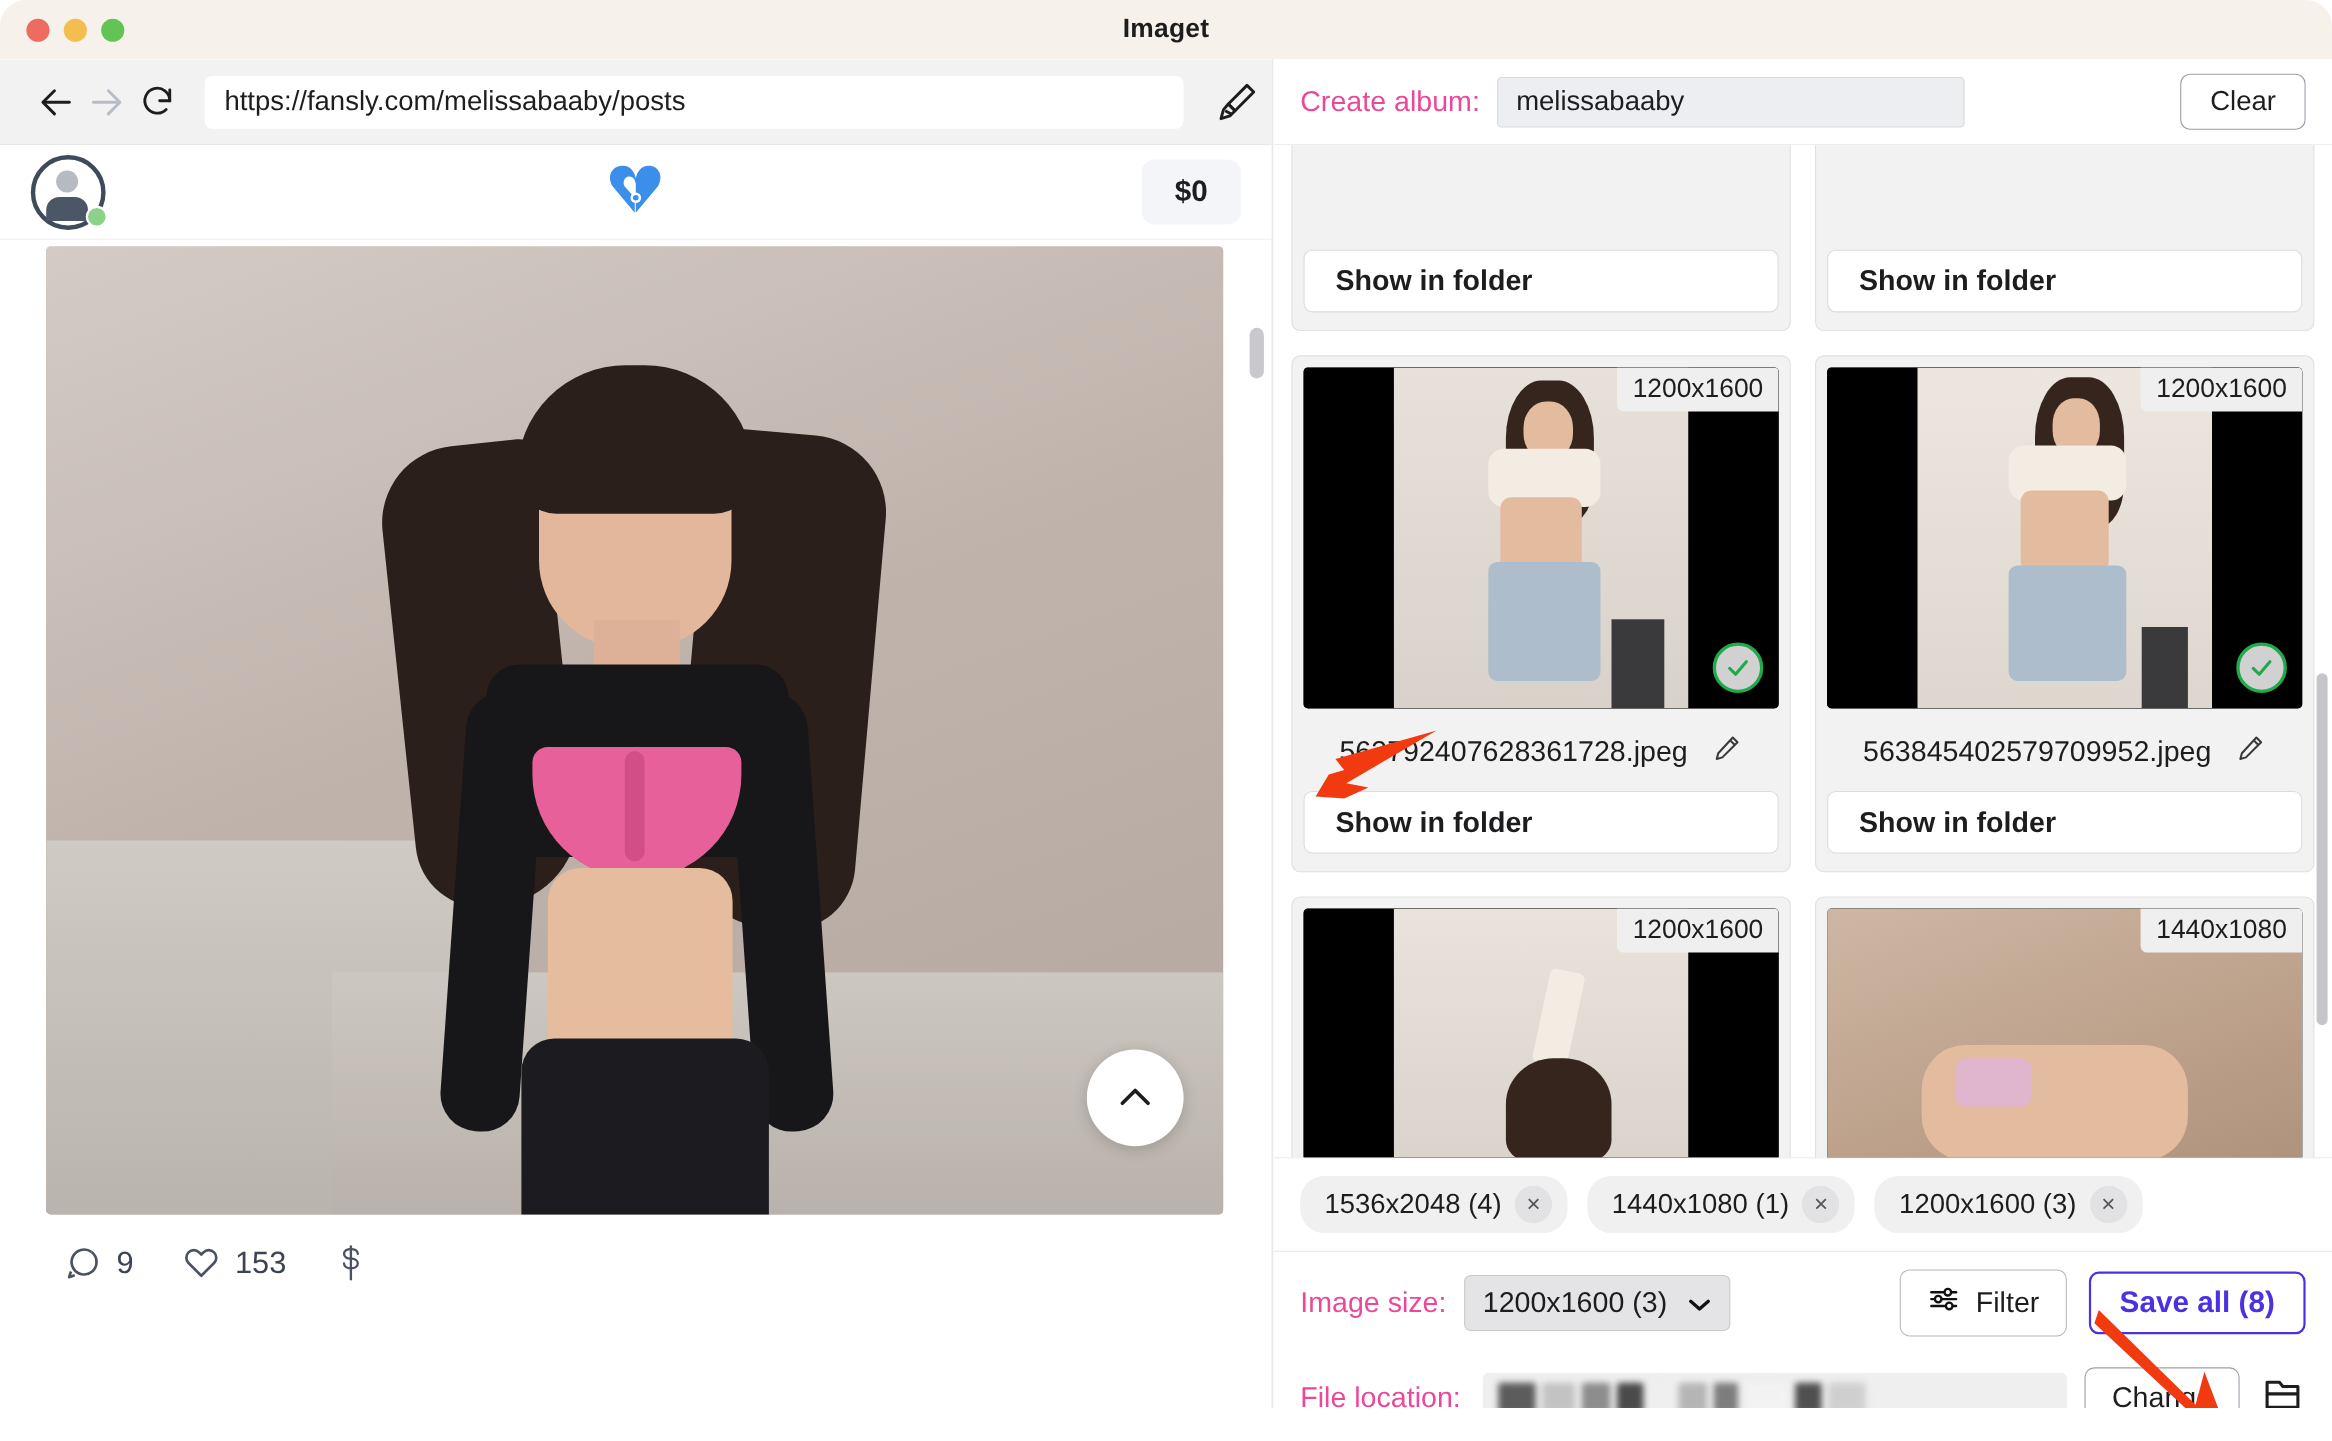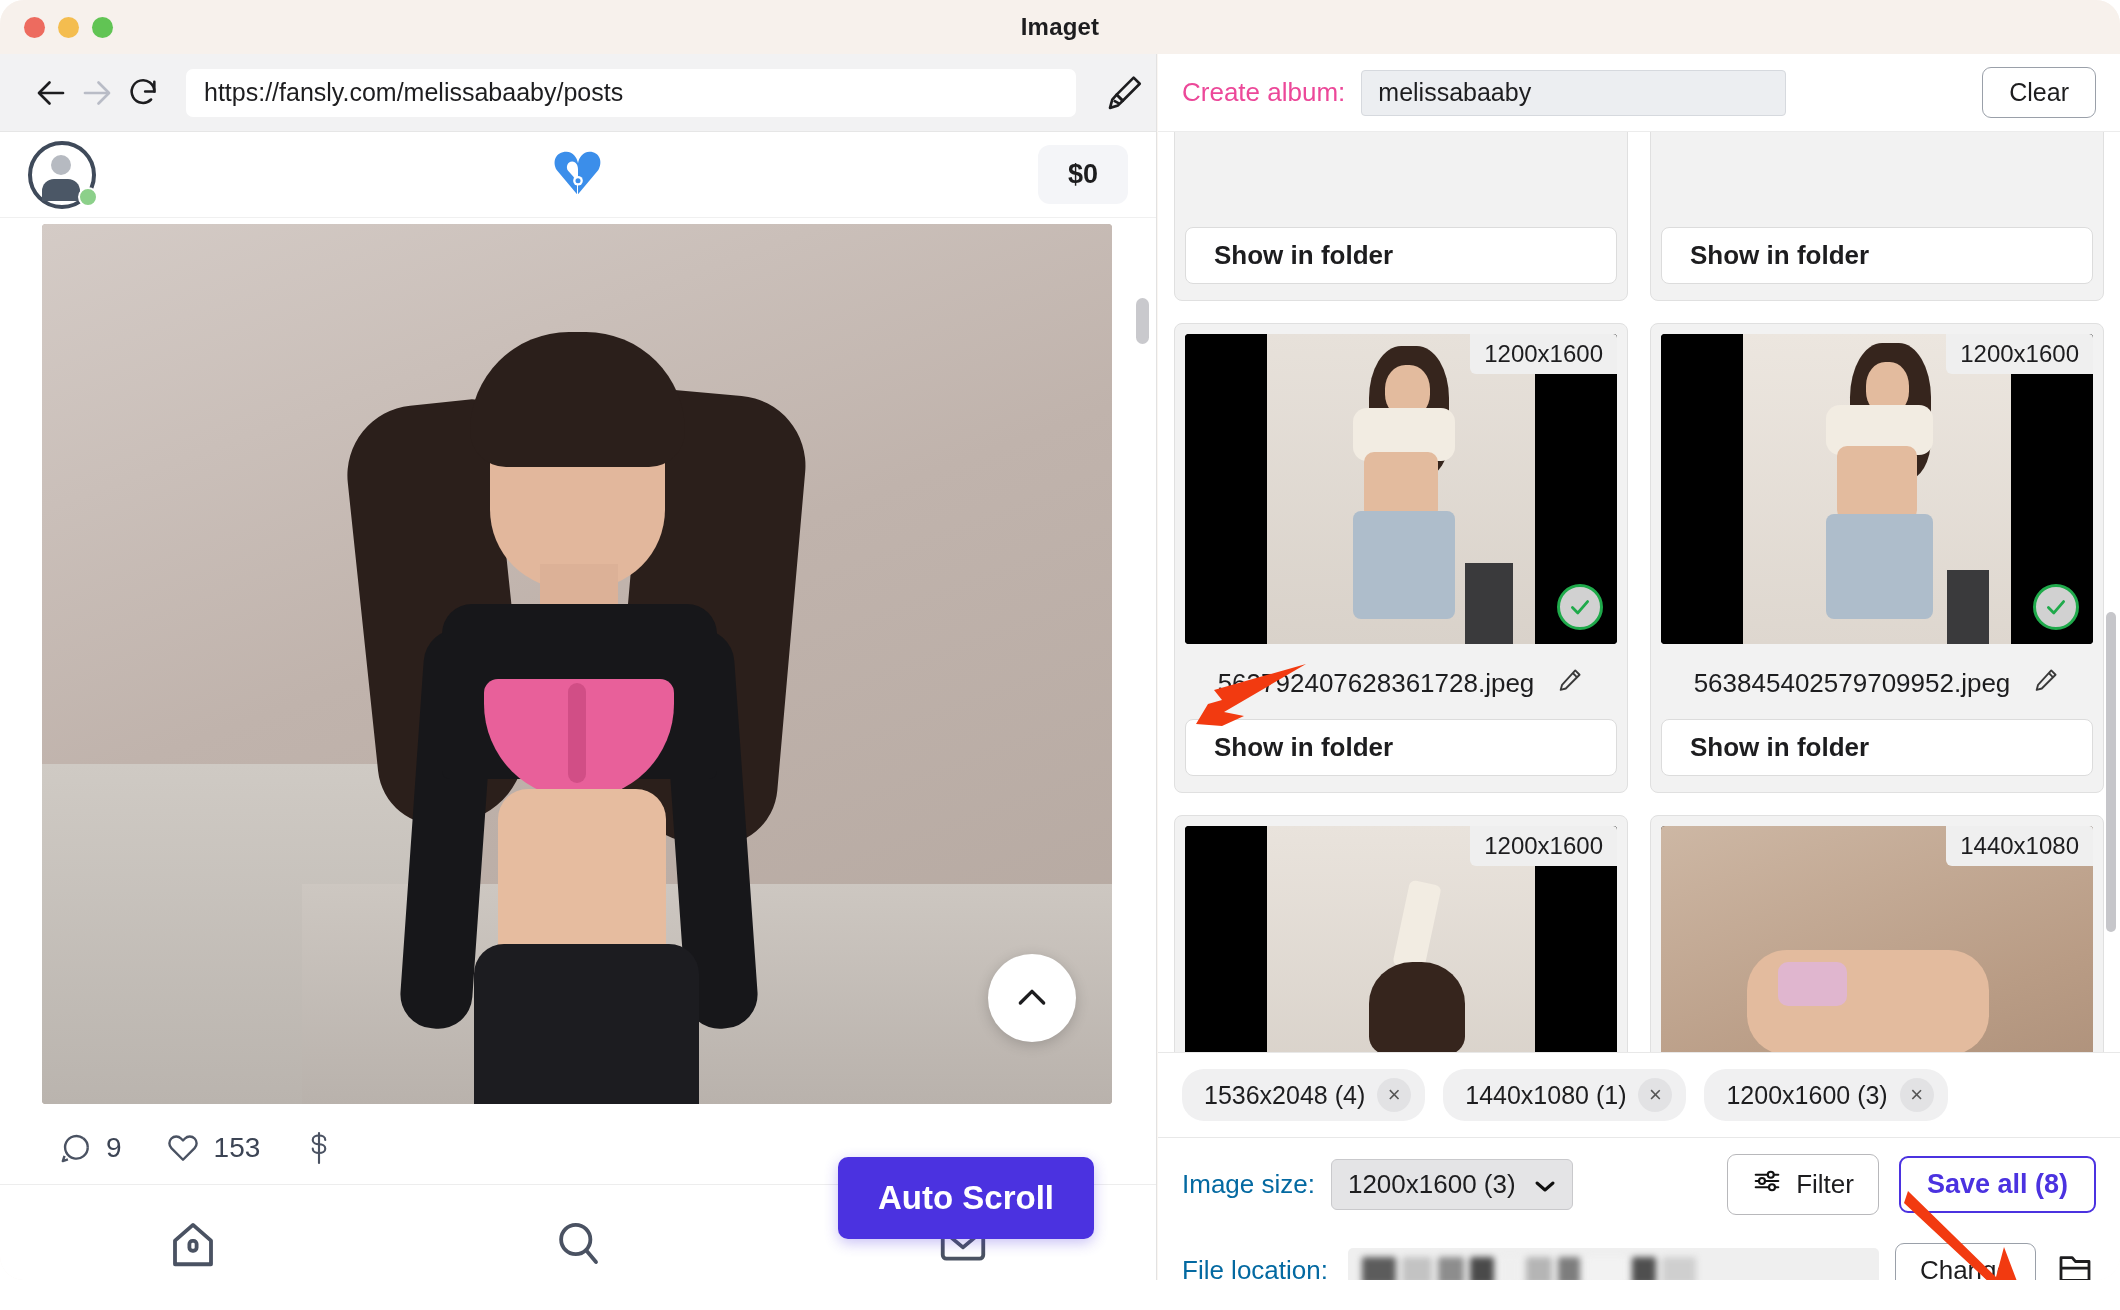--- a/index.html
+++ b/index.html
@@ -228,21 +228,21 @@
   }
   .chip-x {
     width: 34px; height: 34px; border-radius: 50%; background: #e2e2e4;
     display: flex; align-items: center; justify-content: center; font-size: 22px; color: #555;
   }
 
   .size-row {
     display: flex; align-items: center; padding: 16px 24px;
     border-top: 1px solid #e8e8e8; background: #fff; flex: none;
   }
-  .row-label { font-size: 26px; color: #0369a1; margin-right: 16px; }
+  .row-label { font-size: 26px; color: #ec4899; margin-right: 16px; }
   .select {
     background: #e4e4e6; border: 1px solid #c9c9cc; border-radius: 6px;
     padding: 9px 16px; font-size: 26px; color: #1d1d1f;
     display: flex; align-items: center; gap: 18px;
   }
   .filter-btn {
     margin-left: auto; border: 1px solid #b8b8bb; border-radius: 9px; background: #fff;
     padding: 11px 24px; font-size: 26px; color: #1d1d1f;
     display: flex; align-items: center; gap: 14px;
   }
@@ -386,41 +386,20 @@
         <span class="stat-num">153</span>
       </div>
       <div class="stat">
         <svg width="30" height="36" viewBox="0 0 24 28" fill="none" stroke="#4a5262" stroke-width="1.7" stroke-linecap="round">
             <line x1="12" y1="2" x2="12" y2="26"></line>
             <path d="M17 7.5c0-2.2-2.2-3.5-5-3.5S7 5.3 7 7.5 9.2 11 12 11s5 1.3 5 3.5S14.8 18 12 18s-5-1.3-5-3.5"></path>
           </svg>
       </div>
     </div>
 
-    <div class="bottom-nav">
-      <div class="bn-item">
-        <svg width="54" height="54" viewBox="0 0 24 24" fill="none" stroke="#4a5262" stroke-width="1.7" stroke-linejoin="round">
-            <path d="M4 10.5 12 3.5l8 7V21H4Z"></path>
-            <rect x="10.4" y="10.6" width="3.2" height="4.4" rx="1.4"></rect>
-          </svg>
-      </div>
-      <div class="bn-item">
-        <svg width="54" height="54" viewBox="0 0 24 24" fill="none" stroke="#4a5262" stroke-width="1.7" stroke-linecap="round">
-            <circle cx="11" cy="10" r="6.5"></circle>
-            <line x1="15.8" y1="15" x2="20" y2="20"></line>
-          </svg>
-      </div>
-      <div class="bn-item">
-        <svg width="54" height="54" viewBox="0 0 24 24" fill="none" stroke="#4a5262" stroke-width="1.7" stroke-linejoin="round">
-            <rect x="3" y="5.5" width="18" height="13" rx="1.6"></rect>
-            <polyline points="3.6,6.5 12,13.5 20.4,6.5"></polyline>
-          </svg>
-      </div>
-      <div class="auto-scroll-btn">Auto Scroll</div>
-    </div>
   </div>
 
   <div class="pane-scroll"></div>
 
   <div class="right-pane">
 
     <div class="album-row">
       <span class="album-label">Create album:</span>
       <div class="album-input" title="melissabaaby">
         <span>melissabaaby</span>

